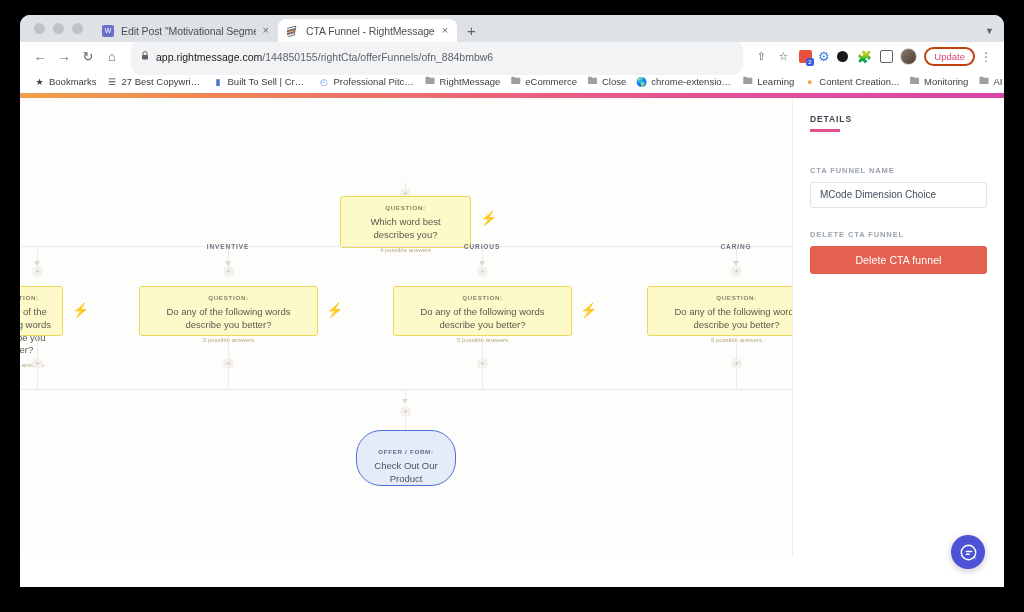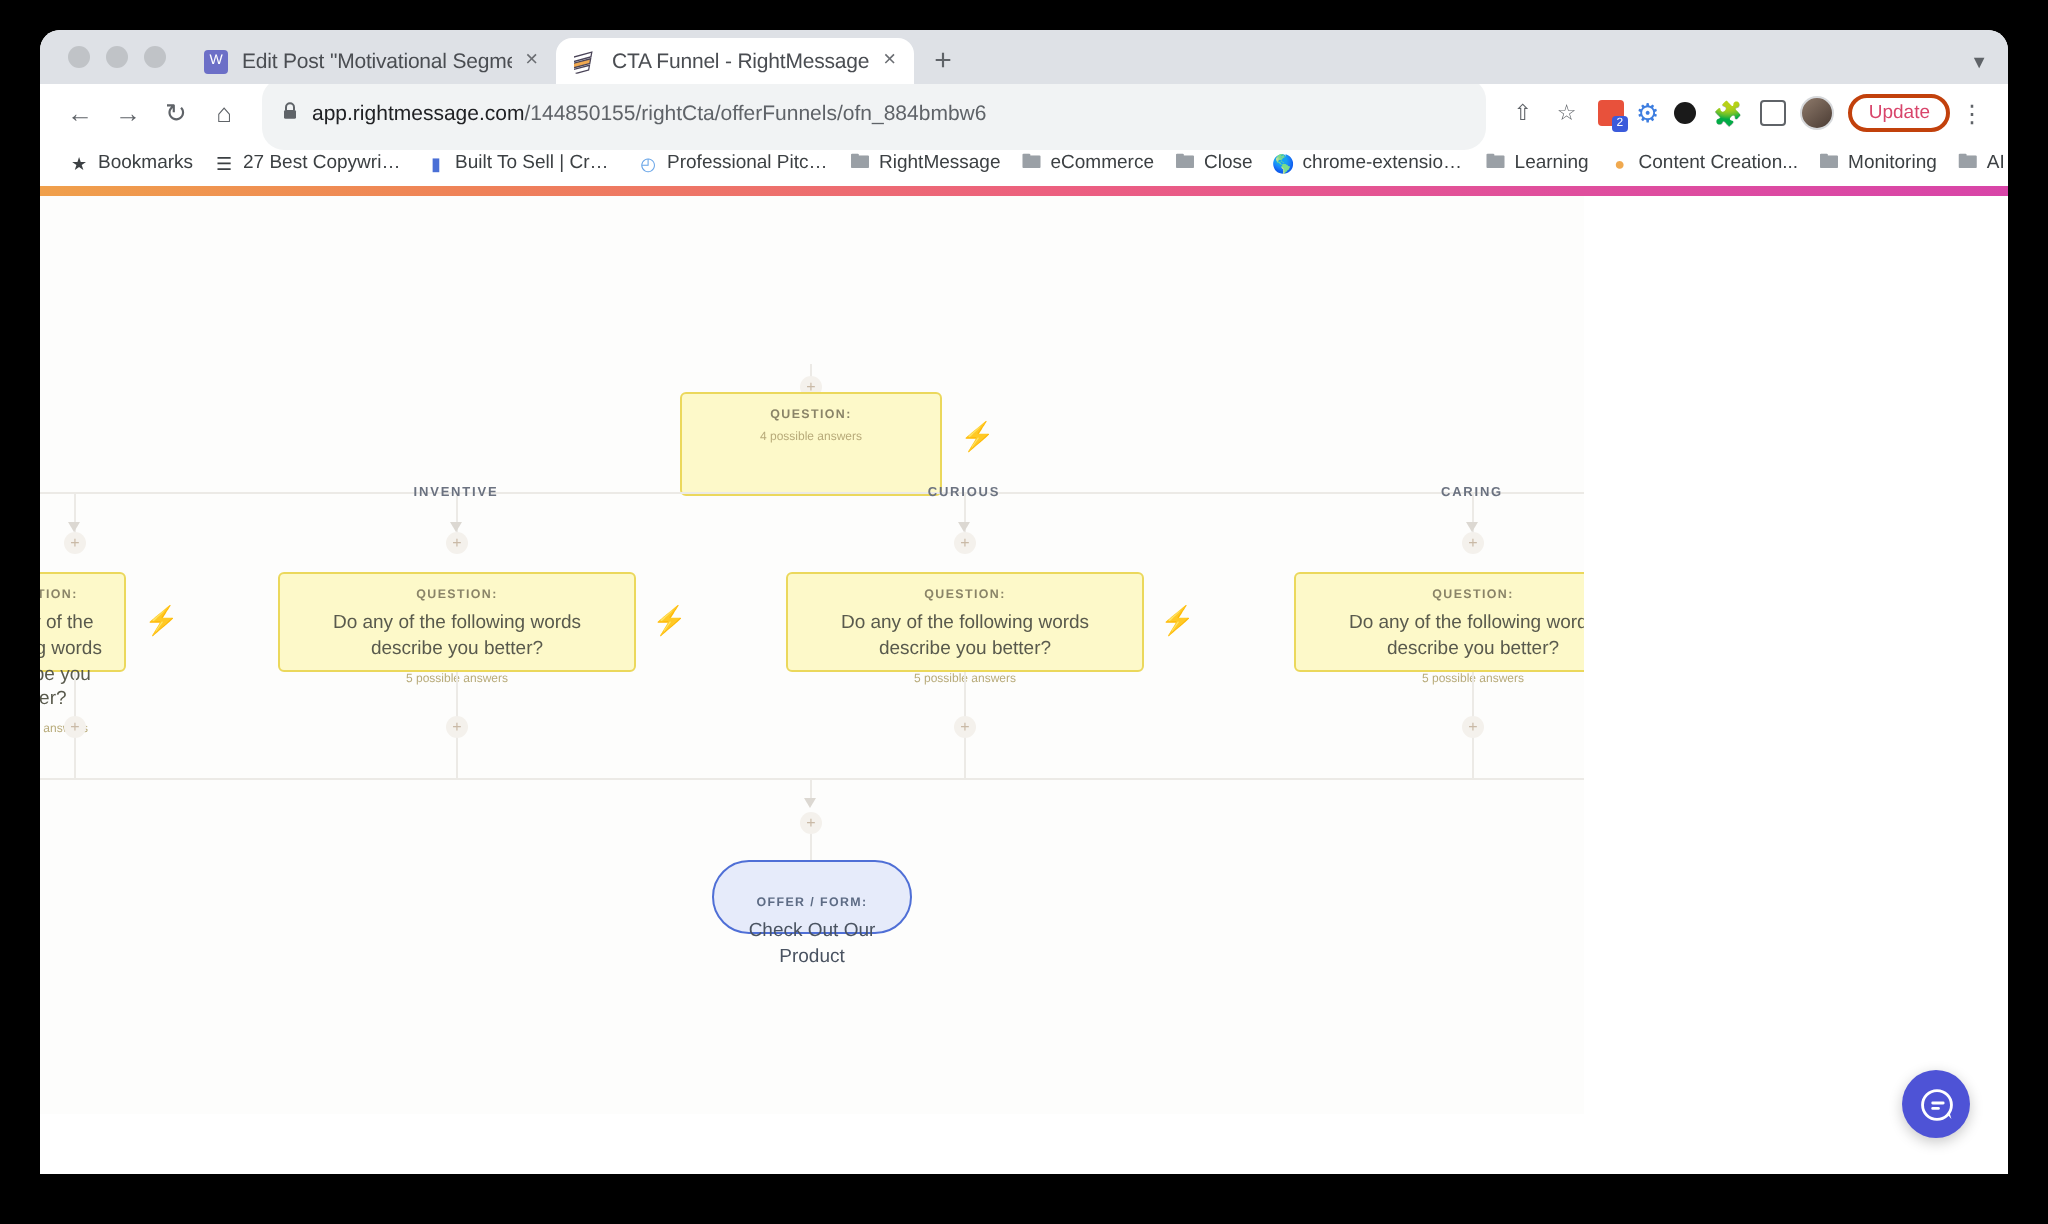--- a/index.html
+++ b/index.html
@@ -472,20 +472,21 @@
     <div class="canvas">
       <div class="canvas-inner">
 
         <div class="line-v" style="left:385px; top:84px; height:32px;"></div>
         <div class="plus-node" style="left:380px; top:90px;">+</div>
         <div class="arrow-head" style="left:381.5px; top:106px;"></div>
 
 
         <div class="node node-question" style="left:320px; top:98px; width:131px; height:52px;">
           <div class="node-kicker">QUESTION:</div>
+          <div class="node-title">Which word best describes you?</div>
           <div class="node-sub">4 possible answers</div>
         </div>
         <div class="bolt" style="left:460px; top:113px;">⚡</div>
 
         <div class="line-h" style="left:-10px; top:148px; width:782px;"></div>
 
         <div class="line-v" style="left:17px;  top:148px; height:30px;"></div>
         <div class="line-v" style="left:208px; top:148px; height:30px;"></div>
         <div class="line-v" style="left:462px; top:148px; height:30px;"></div>
         <div class="line-v" style="left:716px; top:148px; height:30px;"></div>
@@ -540,28 +541,38 @@
         <div class="plus-node" style="left:457px; top:260px;">+</div>
         <div class="plus-node" style="left:711px; top:260px;">+</div>
 
         <div class="line-h" style="left:-10px; top:291px; width:782px;"></div>
 
         <div class="line-v" style="left:385px; top:291px; height:13px;"></div>
         <div class="arrow-head" style="left:381.5px; top:301px;"></div>
         <div class="plus-node" style="left:380px; top:308px;">+</div>
         <div class="line-v" style="left:385px; top:319px; height:14px;"></div>
 
-        <div class="node node-offer" style="left:336px; top:332px; width:100px; height:37px; padding-top:17px;border-radius:25px;">
+        <div class="node node-offer" style="left:336px; top:332px; width:100px; height:56px; padding-top:17px;border-radius:25px;">
           <div class="node-kicker">OFFER / FORM:</div>
           <div class="node-title">Check Out Our Product</div>
         </div>
 
       </div>
     </div>
 
+    <div class="details">
+      <div class="details-title">DETAILS</div>
+      <div class="details-underline"></div>
+
+      <div class="field-label">CTA FUNNEL NAME</div>
+      <input class="text-input" type="text" value="MCode Dimension Choice" style="">
+
+      <div class="field-label" style="margin-top:22px">DELETE CTA FUNNEL</div>
+      <button class="danger-btn">Delete CTA funnel</button>
+    </div>
   </div>
 
   <div class="chat-bubble">
     <svg width="19" height="19" viewBox="0 0 20 20">
       <circle cx="10" cy="10" r="7.6" fill="none" stroke="#ffffff" stroke-width="1.5"></circle>
       <rect x="7" y="8.2" width="7" height="1.5" rx="0.7" fill="#ffffff"></rect>
       <rect x="7" y="11" width="4.5" height="1.5" rx="0.7" fill="#ffffff"></rect>
       <path d="M15.2 14.6 L17.6 17.4 L16.4 13.4 Z" fill="#ffffff"></path>
     </svg>
   </div>

